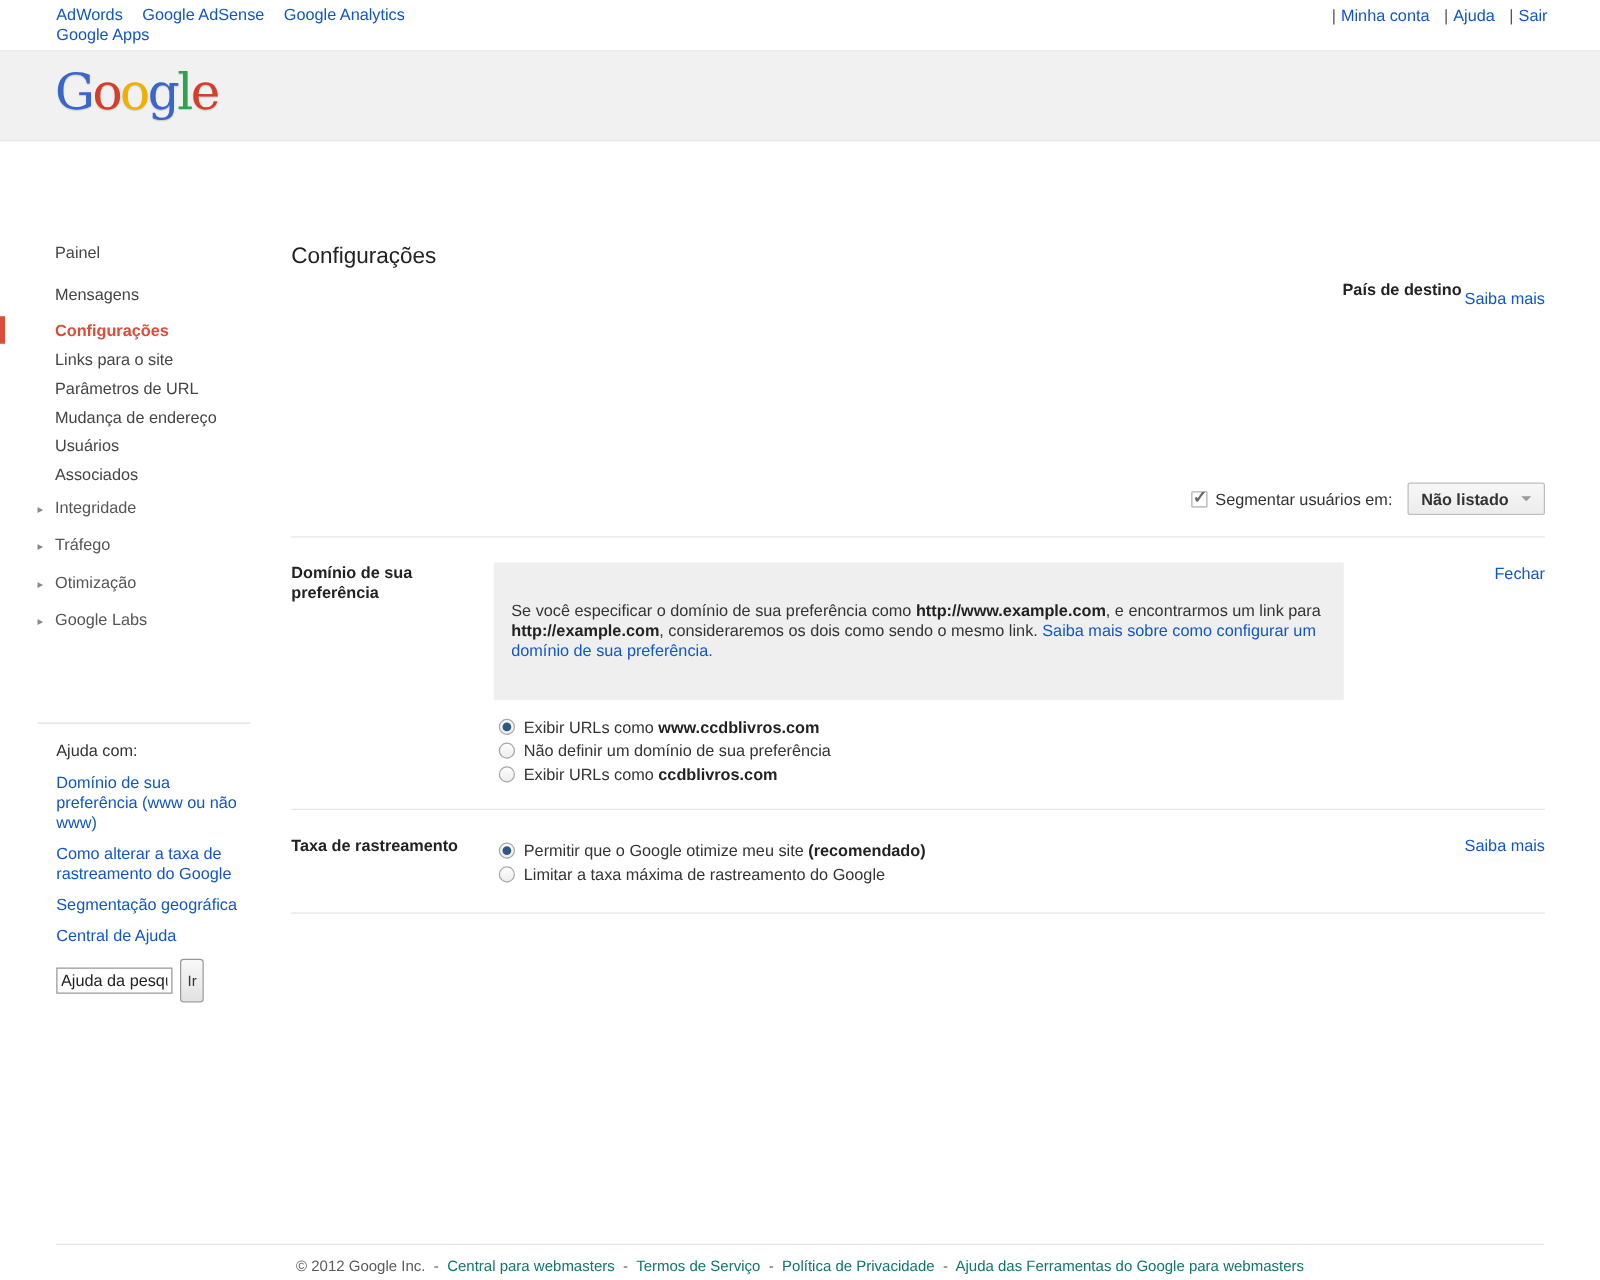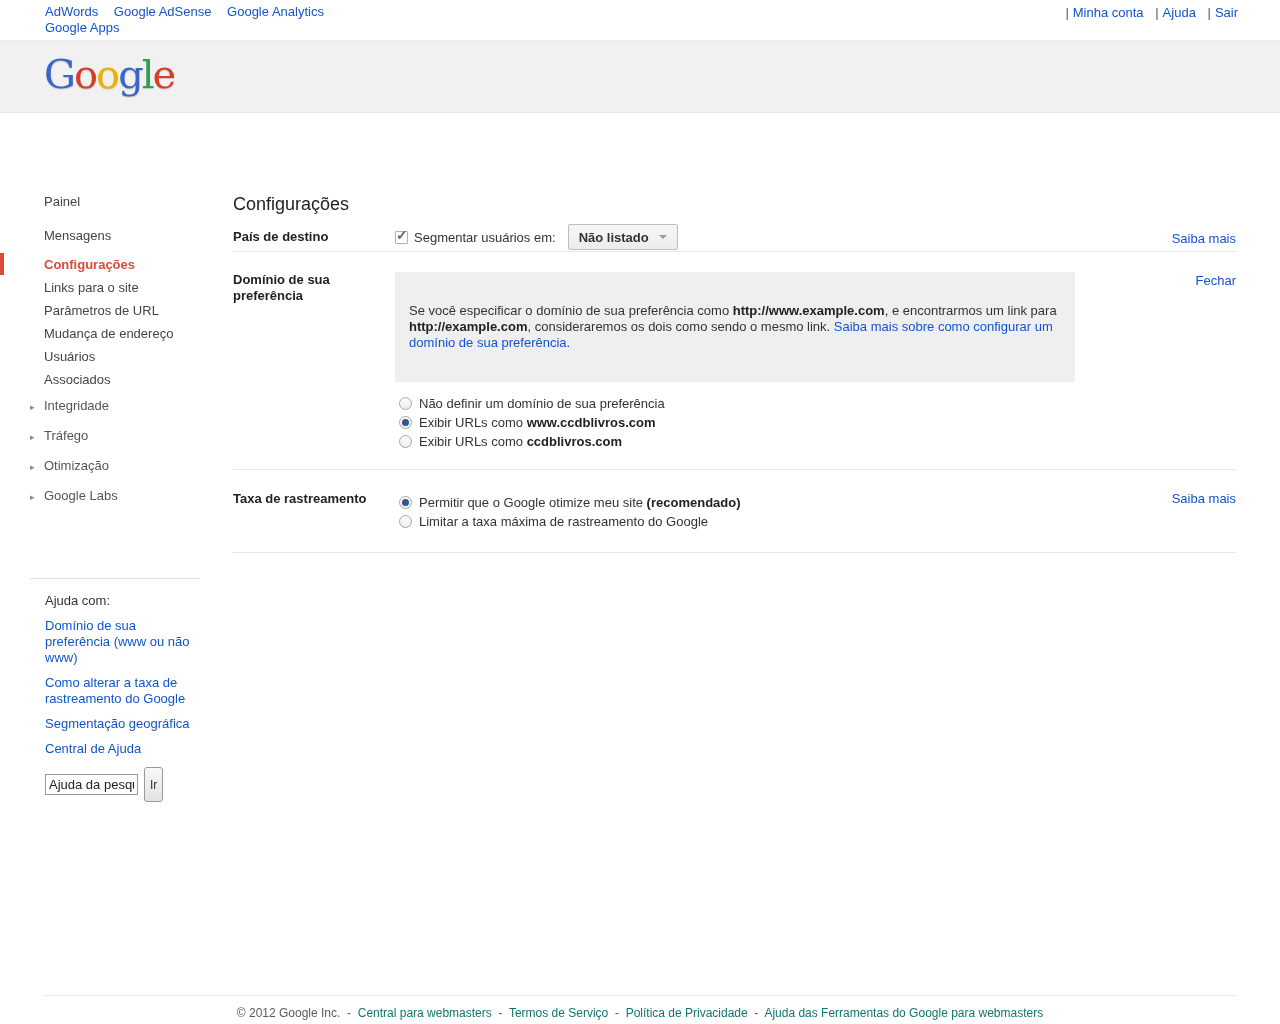--- a/index.html
+++ b/index.html
@@ -60,21 +60,21 @@
             background:linear-gradient(#f8f8f8,#e2e2e2); font-size:12px; cursor:pointer;
             font-family:"Liberation Sans", sans-serif; }
 
   
   .main { position:absolute; left:233px; top:171px; width:1003px; }
   .page-title { padding:22px 0 9px; font-size:18px; color:#222; line-height:22px; }
   .row { position:relative; border-bottom:1px solid #e6e6e6; }
   .row-label { width:162px; flex:0 0 162px; font-weight:bold; color:#222; line-height:16px; }
   .flexrow { display:flex; }
 
-  .row-destino { display:flex; align-items:center; padding-bottom:1px; }
+  .row-destino { display:flex; align-items:flex-end; padding-bottom:17px;flex-direction:column; }
   .ctrl { display:flex; align-items:center; gap:6px; }
   .morelink { position:absolute; right:0; top:7px; }
 
   .row-dominio { padding:20px 0 18px; }
   .infobox { width:680px; background:#efefef; padding:31px 14px; line-height:16px; color:#333; }
   .infobox b { color:#222; }
   .opts { margin:12px 0 0 4px; }
   .opt { display:flex; align-items:center; gap:7px; height:19px; cursor:pointer; }
   .opt b { color:#222; }
   .closelink { position:absolute; right:0; top:21px; }
@@ -177,26 +177,26 @@
 
     <div class="row row-dominio">
       <div class="flexrow">
         <div class="row-label">Domínio de sua preferência</div>
         <div>
           <div class="infobox">
             <span>Se você especificar o domínio de sua preferência como </span><b>http://www.example.com</b><span>, e encontrarmos um link para </span><b>http://example.com</b><span>, consideraremos os dois como sendo o mesmo link. </span><span class="link">Saiba mais sobre como configurar um domínio de sua preferência.</span>
           </div>
           <div class="opts">
             <div class="opt">
+              <span class="radio on"></span>
+              <span><span>Exibir URLs como </span><b>www.ccdblivros.com</b></span>
+            </div>
+            <div class="opt">
               <span class="radio"></span>
               <span><span>Não definir um domínio de sua preferência</span><b></b></span>
-            </div>
-            <div class="opt">
-              <span class="radio on"></span>
-              <span><span>Exibir URLs como </span><b>www.ccdblivros.com</b></span>
             </div>
             <div class="opt">
               <span class="radio"></span>
               <span><span>Exibir URLs como </span><b>ccdblivros.com</b></span>
             </div>
           </div>
         </div>
       </div>
       <span class="link closelink">Fechar</span>
     </div>

